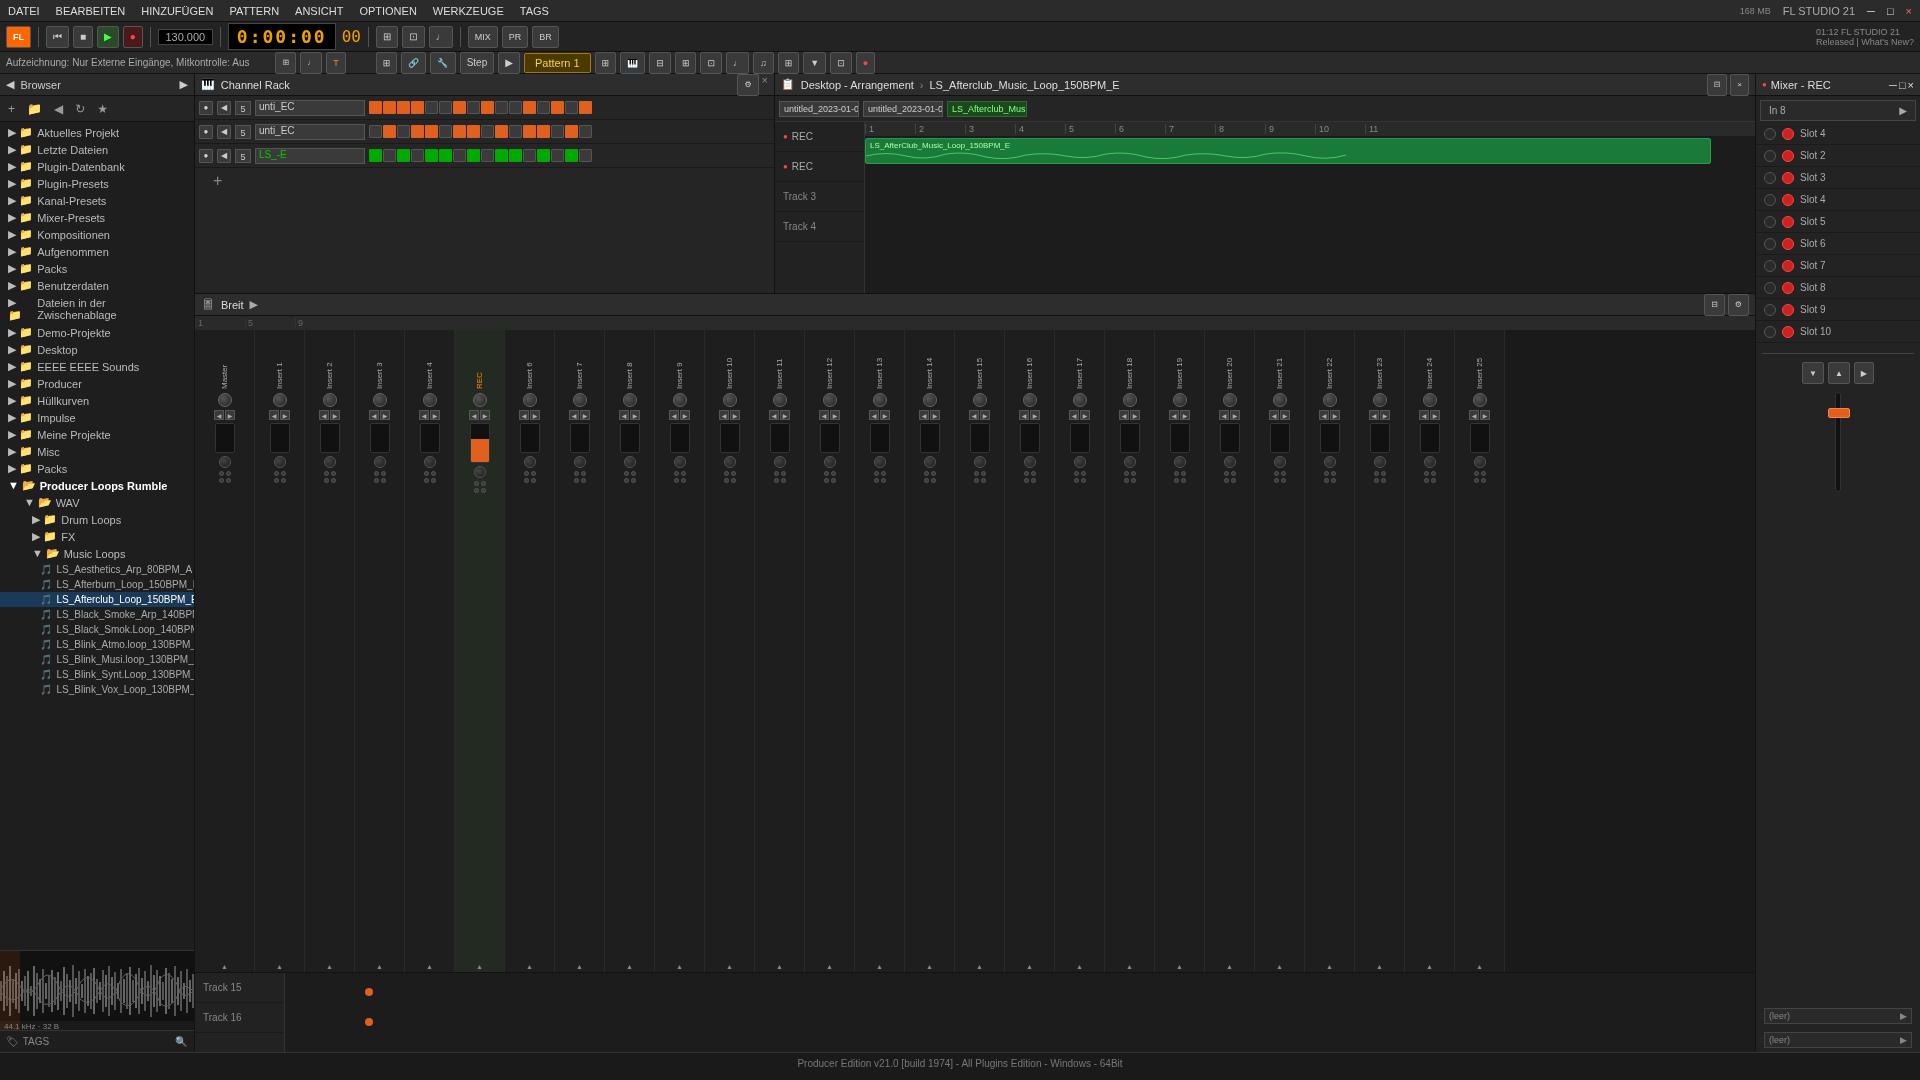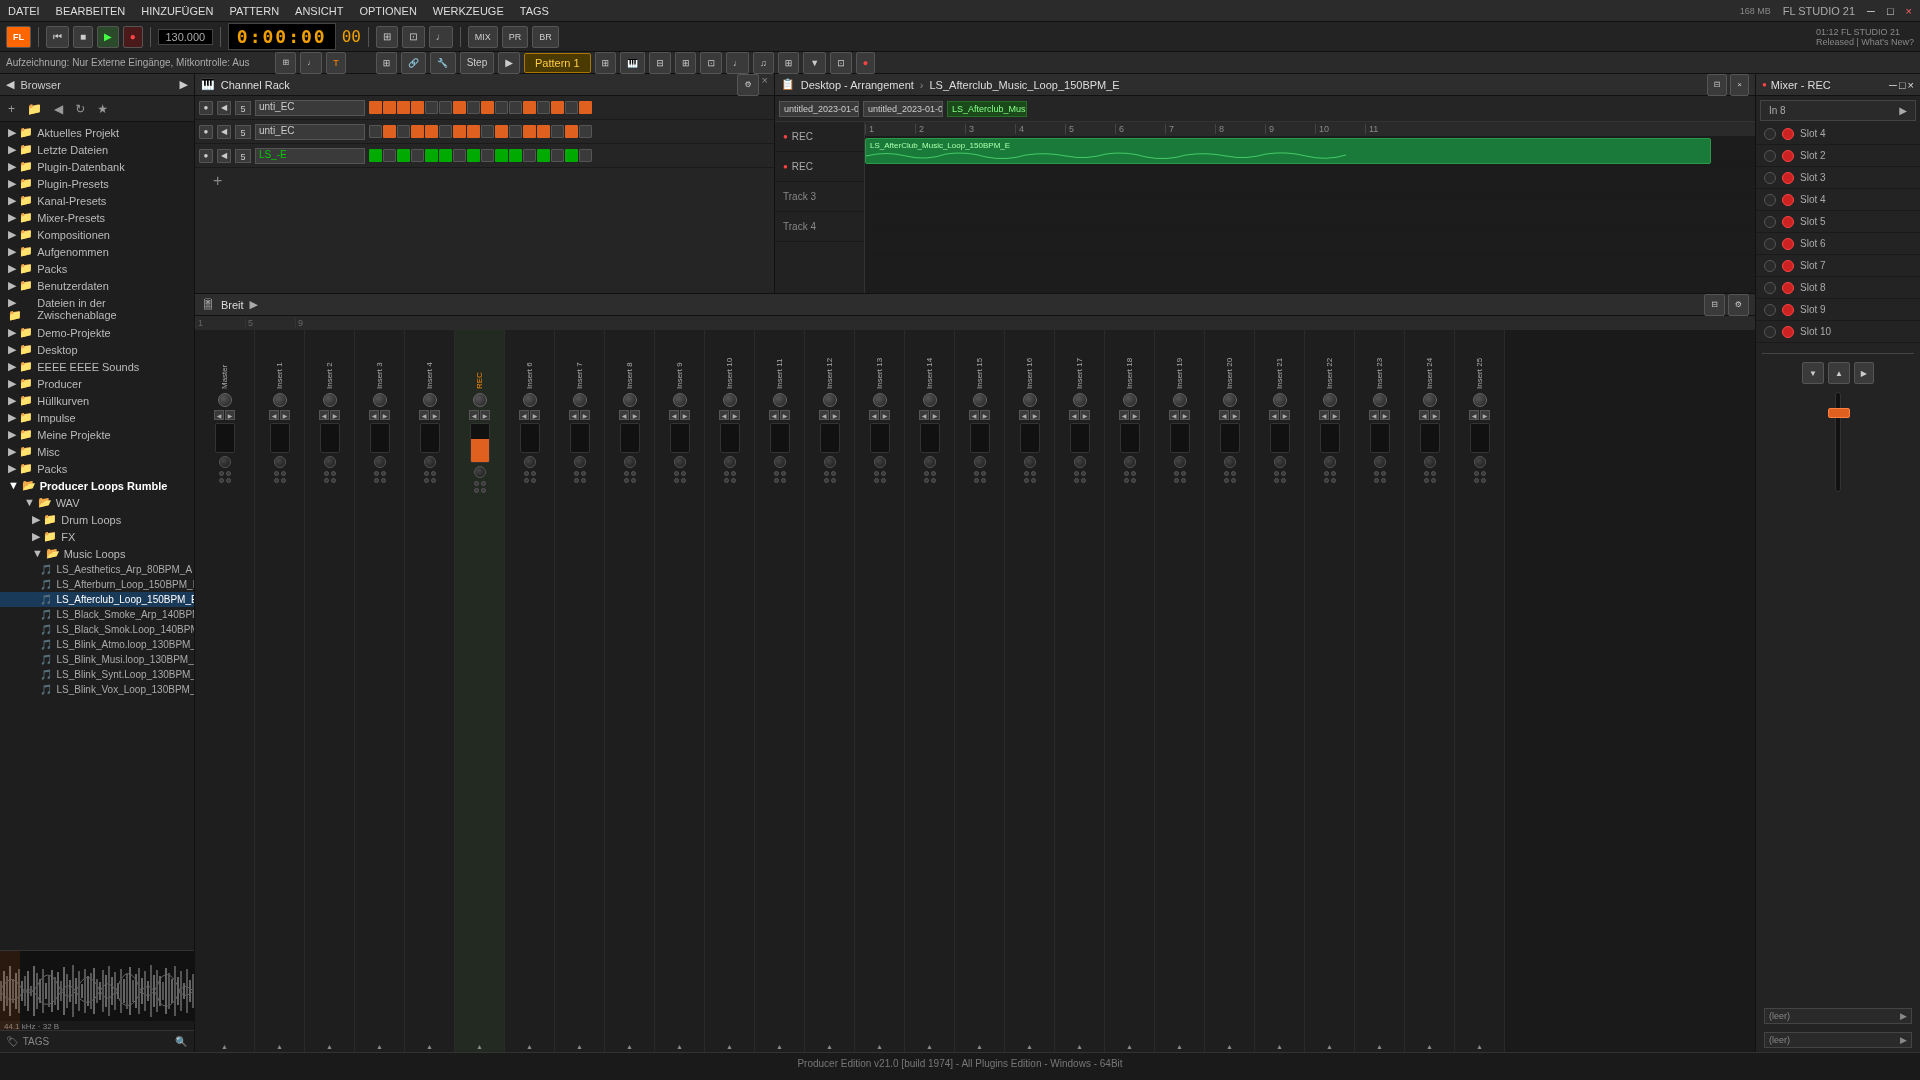--- a/index.html
+++ b/index.html
@@ -1477,20 +1477,31 @@
                     </div>
                     <div style="font-size: 7px; color: rgb(136, 136, 136); margin-top: auto;">▲</div>
                   </div>
                 </div>
             </div>
           </div>
         </div>
       </div>
     </div>
 
+    <div style="height:80px; display:flex; border-top:1px solid #111; background:#1c1c1c;">
+      <div style="width:90px; background:#222; border-right:1px solid #333; display:flex; flex-direction:column;">
+        <div style="height:30px; display:flex; align-items:center; padding:0 8px; font-size:10px; color:#888; border-bottom:1px solid #1a1a1a;">Track 15</div>
+        <div style="height:30px; display:flex; align-items:center; padding:0 8px; font-size:10px; color:#888; border-bottom:1px solid #1a1a1a;">Track 16</div>
+      </div>
+      <div style="flex:1; position:relative;">
+
+        <div style="position:absolute; top:15px; left:80px; width:8px; height:8px; border-radius:50%; background:#e06020;"></div>
+        <div style="position:absolute; top:45px; left:80px; width:8px; height:8px; border-radius:50%; background:#e06020;"></div>
+      </div>
+    </div>
 
   </div>
 
   <div class="mixer-rec-panel">
     <div class="rec-header">
       <span style="color:#ff4444; font-size:8px;">●</span>
       <span>Mixer - REC</span>
       <div style="margin-left:auto; display:flex; gap:2px;">
         <span style="cursor:pointer;">─</span>
         <span style="cursor:pointer;">□</span>

